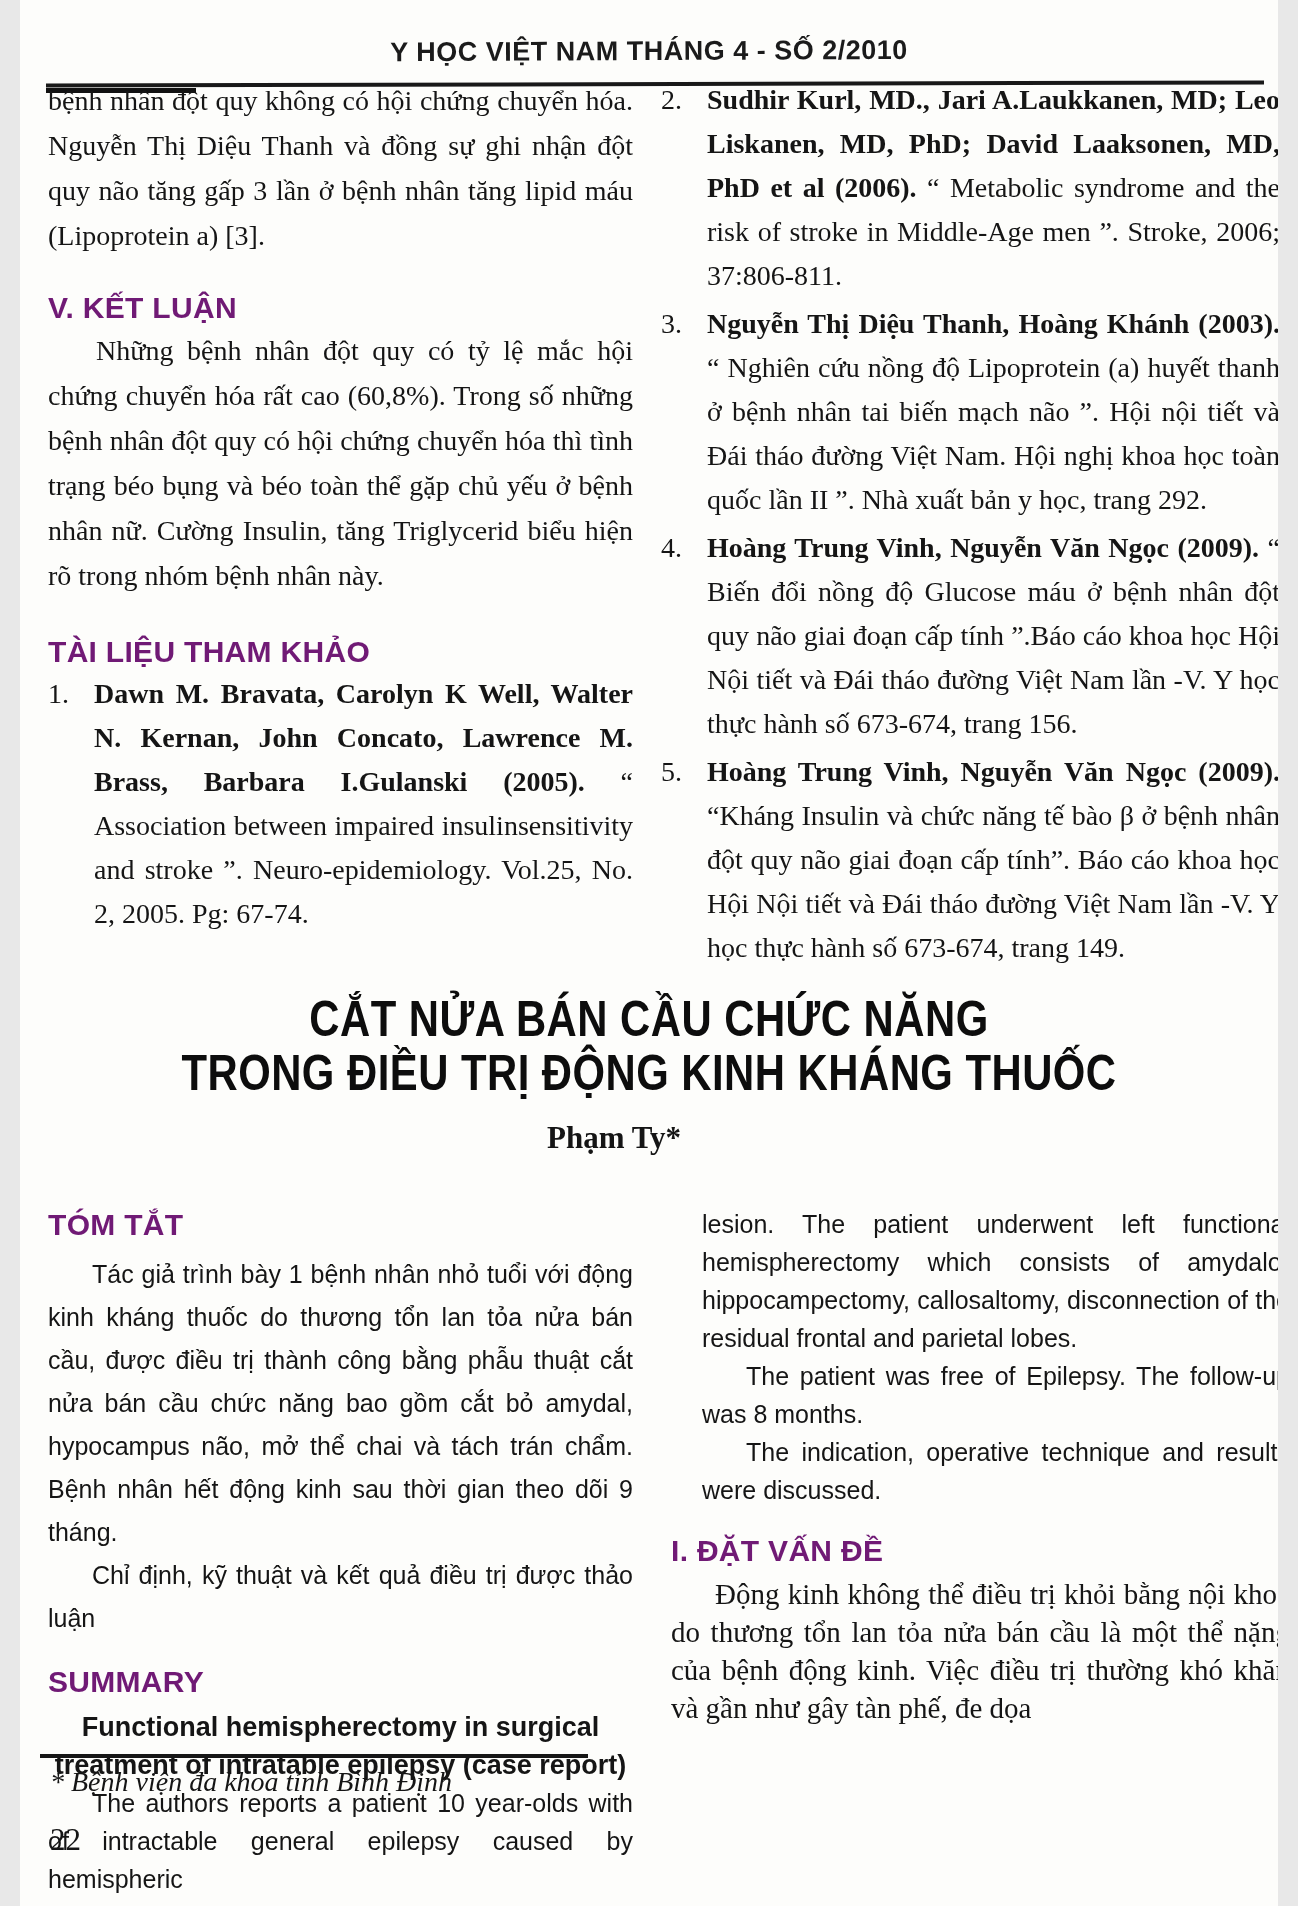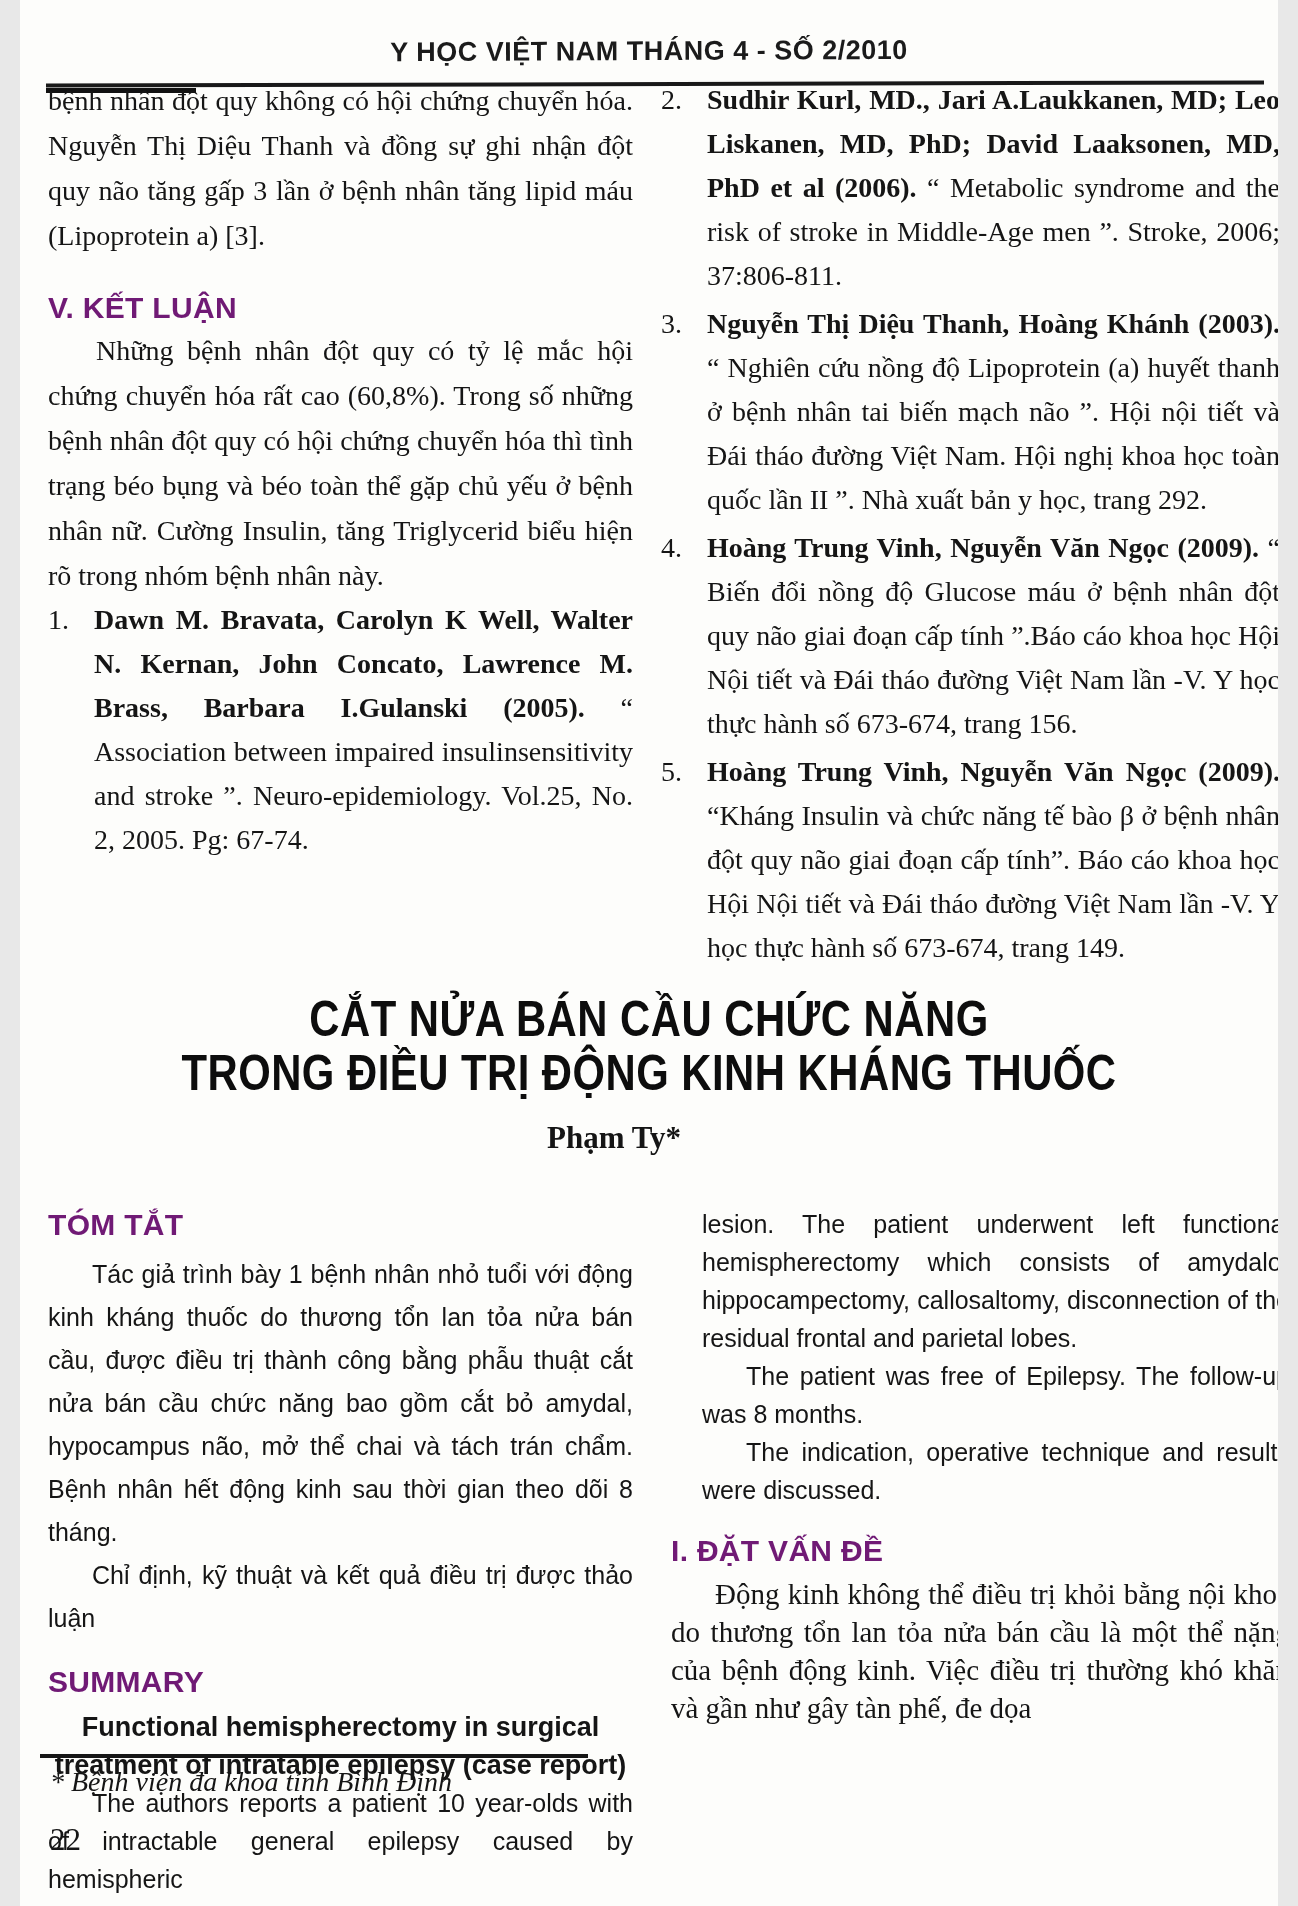--- a/index.html
+++ b/index.html
@@ -115,20 +115,21 @@
 
   <div class="journal-header">Y HỌC VIỆT NAM THÁNG 4 - SỐ 2/2010</div>
   <div class="header-rule"></div>
   <div class="header-rule-accent"></div>
 
   <div class="cols top-cols">
     <div class="col-l">
       <p class="serif-body">bệnh nhân đột quy không có hội chứng chuyển hóa. Nguyễn Thị Diệu Thanh và đồng sự ghi nhận đột quy não tăng gấp 3 lần ở bệnh nhân tăng lipid máu (Lipoprotein a) [3].</p>
       <div class="sec-heading mt-conc">V. KẾT LUẬN</div>
       <p class="serif-body indent">Những bệnh nhân đột quy có tỷ lệ mắc hội chứng chuyển hóa rất cao (60,8%). Trong số những bệnh nhân đột quy có hội chứng chuyển hóa thì tình trạng béo bụng và béo toàn thể gặp chủ yếu ở bệnh nhân nữ. Cường Insulin, tăng Triglycerid biểu hiện rõ trong nhóm bệnh nhân này.</p>
+      <div class="sec-heading mt-refs">TÀI LIỆU THAM KHẢO</div>
       <div class="ref">
         <span class="ref-num">1.</span>
         <span class="ref-body"><span class="ref-authors">Dawn M. Bravata, Carolyn K Well, Walter N. Kernan, John Concato, Lawrence M. Brass, Barbara I.Gulanski (2005).</span> <span>“ Association between impaired insulinsensitivity and stroke ”. Neuro-epidemiology. Vol.25, No. 2, 2005. Pg: 67-74.</span></span>
       </div>
     </div>
     <div class="col-r">
       <div class="ref">
         <span class="ref-num">2.</span>
         <span class="ref-body"><span class="ref-authors">Sudhir Kurl, MD., Jari A.Laukkanen, MD; Leo Liskanen, MD, PhD; David Laaksonen, MD, PhD et al (2006).</span> <span>“ Metabolic syndrome and the risk of stroke in Middle-Age men ”. Stroke, 2006; 37:806-811.</span></span>
       </div>
@@ -149,21 +150,21 @@
 
   <div class="article-head">
     <div class="title-line">CẮT NỬA BÁN CẦU CHỨC NĂNG</div>
     <div class="title-line">TRONG ĐIỀU TRỊ ĐỘNG KINH KHÁNG THUỐC</div>
     <div class="article-author">Phạm Ty*</div>
   </div>
 
   <div class="cols bottom-cols">
     <div class="col-l">
       <div class="sec-heading">TÓM TẮT</div>
-      <p class="sans-body sans-indent gap8">Tác giả trình bày 1 bệnh nhân nhỏ tuổi với động kinh kháng thuốc do thương tổn lan tỏa nửa bán cầu, được điều trị thành công bằng phẫu thuật cắt nửa bán cầu chức năng bao gồm cắt bỏ amydal, hypocampus não, mở thể chai và tách trán chẩm. Bệnh nhân hết động kinh sau thời gian theo dõi 8 tháng.</p>
+      <p class="sans-body sans-indent gap8">Tác giả trình bày 1 bệnh nhân nhỏ tuổi với động kinh kháng thuốc do thương tổn lan tỏa nửa bán cầu, được điều trị thành công bằng phẫu thuật cắt nửa bán cầu chức năng bao gồm cắt bỏ amydal, hypocampus não, mở thể chai và tách trán chẩm. Bệnh nhân hết động kinh sau thời gian theo dõi 9 tháng.</p>
       <p class="sans-body sans-indent">Chỉ định, kỹ thuật và kết quả điều trị được thảo luận</p>
       <div class="sec-heading summary-heading">SUMMARY</div>
       <div class="summary-title">Functional hemispherectomy in surgical treatment of intratable epilepsy (case report)</div>
       <p class="summary-para">The authors reports a patient 10 year-olds with of intractable general epilepsy caused by hemispheric</p>
     </div>
     <div class="col-r">
       <p class="en-body">lesion. The patient underwent left functional hemispherectomy which consists of amydalo-hippocampectomy, callosaltomy, disconnection of the residual frontal and parietal lobes.</p>
       <p class="en-body en-para">The patient was free of Epilepsy. The follow-up was 8 months.</p>
       <p class="en-body en-para">The indication, operative technique and results were discussed.</p>
       <div class="sec-heading intro-heading">I. ĐẶT VẤN ĐỀ</div>

